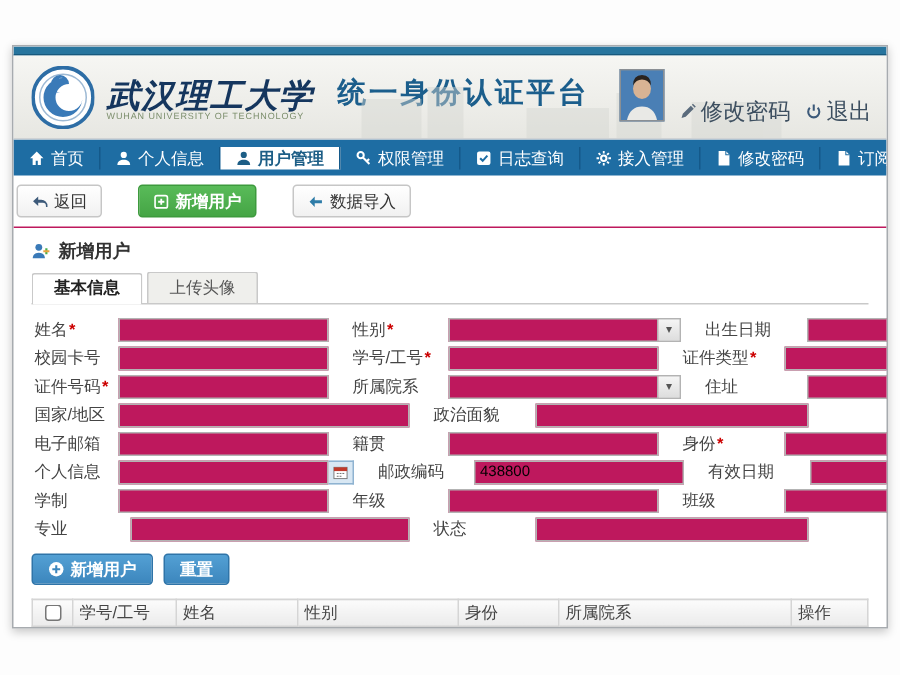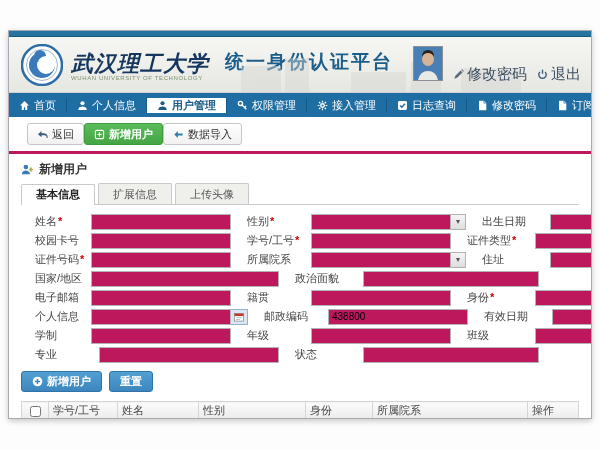--- a/index.html
+++ b/index.html
@@ -23,33 +23,33 @@
   .avatar{width:28px;height:33px;background:#4a7fb5;border:1px solid #8a8f94;margin-bottom:2px;position:relative;overflow:hidden;}
   .acct-link{display:flex;align-items:center;gap:3px;font-size:15px;color:#3d4f60;cursor:pointer;margin-top:20px;}
   .acct-link svg{display:block;}
   
   .nav{height:24px;background:#1e6da3;display:flex;align-items:center;}
   .nav-item{display:flex;align-items:center;gap:4px;padding:0 10px;color:#fff;font-size:11px;
     border-right:1px solid #14598a;cursor:pointer;white-space:nowrap;}
   .nav-item svg{flex:0 0 auto;}
   .nav-item.active{background:#fff;color:#1d5e86;font-weight:bold;}
   
-  .toolbar{display:flex;gap:0;padding:6px 18px;border-bottom:3px solid #be185d;align-items:center;}
+  .toolbar{display:flex;gap:24px;padding:6px 2px;border-bottom:1px solid #be185d;align-items:center;}
   .tbtn{display:flex;align-items:center;gap:4px;height:20px;padding:0 9px;font-size:11px;border-radius:3px;
     border:1px solid #c6c6c6;background:linear-gradient(#fff,#f1f1f1);color:#333;cursor:pointer;}
   .tbtn.green{background:linear-gradient(#59bb59,#45a545);border-color:#3d9a3d;color:#fff;font-weight:bold;}
   
   .sect-title{display:flex;align-items:center;gap:5px;margin:7px 12px 5px;font-size:12px;font-weight:bold;color:#333;}
   .tabs{display:flex;margin:0 12px;border-bottom:1px solid #c9c9c9;height:21px;}
   .tab{font-size:11px;padding:0 14px;line-height:20px;border:1px solid #c9c9c9;border-bottom:none;
     background:#efefec;color:#555;margin-right:3px;border-radius:2px 2px 0 0;cursor:pointer;}
   .tab.active{background:#fff;color:#222;font-weight:bold;position:relative;top:1px;line-height:19px;}
   
   .form{margin:8px 36px 0 14px;}
-  .frow{display:flex;height:17px;margin-bottom:2px;margin-left:12px;}
+  .frow{display:flex;height:17px;margin-bottom:2px;}
   .fcell{flex:1 1 0;display:flex;align-items:center;}
   .flabel{font-size:11px;color:#444;white-space:nowrap;}
   .c1 .flabel{width:56px;} .c2 .flabel{width:64px;} .c3 .flabel{width:68px;}
   .req{color:#cc0000;font-weight:bold;margin-left:1px;}
   .fctrl{flex:1;display:flex;height:16px;margin-right:16px;position:relative;}
   .fctrl input{flex:1;height:14px;min-width:0;border:1px solid #b3b3b3;font-size:10px;padding:0 3px;
     font-family:"Liberation Sans","DejaVu Sans",sans-serif;background:#be185d;outline:none;}
   .dbtn{width:15px;height:16px;background:linear-gradient(#f5f5f5,#ddd);border:1px solid #b3b3b3;border-left:none;
     box-sizing:border-box;font-size:8px;color:#555;display:flex;align-items:center;justify-content:center;cursor:pointer;}
   .cbtn{width:17px;height:16px;background:#d8e7f3;border:1px solid #8fb3d1;border-left:none;box-sizing:border-box;
@@ -140,31 +140,31 @@
     </div>
     <div class="nav-item">
       <svg width="11" height="11" viewBox="0 0 16 16">
           <circle cx="5" cy="5" r="3" fill="none" stroke="currentColor" stroke-width="2"></circle>
           <path d="M7 7l6.5 6.5M11 11l2.2-2.2" stroke="currentColor" stroke-width="2" fill="none"></path>
         </svg>
       <span>权限管理</span>
     </div>
     <div class="nav-item">
       <svg width="11" height="11" viewBox="0 0 16 16">
+          <rect x="1.5" y="1.5" width="13" height="13" rx="2" fill="currentColor"></rect>
+          <path d="M4.5 8l2.5 2.5 4.5-5" stroke="#1e6da3" stroke-width="2" fill="none"></path>
+        </svg>
+      <span>日志查询</span>
+    </div>
+    <div class="nav-item">
+      <svg width="11" height="11" viewBox="0 0 16 16">
           <circle cx="8" cy="8" r="2.6" fill="none" stroke="currentColor" stroke-width="2"></circle>
           <path d="M8 1v2.5M8 12.5V15M1 8h2.5M12.5 8H15M3 3l1.8 1.8M11.2 11.2L13 13M13 3l-1.8 1.8M4.8 11.2L3 13" stroke="currentColor" stroke-width="1.8"></path>
         </svg>
       <span>接入管理</span>
-    </div>
-    <div class="nav-item">
-      <svg width="11" height="11" viewBox="0 0 16 16">
-          <rect x="1.5" y="1.5" width="13" height="13" rx="2" fill="currentColor"></rect>
-          <path d="M4.5 8l2.5 2.5 4.5-5" stroke="#1e6da3" stroke-width="2" fill="none"></path>
-        </svg>
-      <span>日志查询</span>
     </div>
     <div class="nav-item">
       <svg width="11" height="11" viewBox="0 0 16 16">
           <path d="M3 1h7l3.5 3.5V15H3z" fill="currentColor"></path>
           <path d="M10 1v3.5h3.5" fill="none" stroke="#1e6da3" stroke-width="1"></path>
         </svg>
       <span>修改密码</span>
     </div>
     <div class="nav-item">
       <svg width="11" height="11" viewBox="0 0 16 16">
@@ -202,21 +202,20 @@
       <circle cx="6" cy="4.8" r="2.8" fill="#3a7ab8"></circle>
         <path d="M1 13.8c0-3.2 2.4-4.6 5-4.6s5 1.4 5 4.6z" fill="#3a7ab8"></path>
       <path d="M12.2 5.5v5" stroke="#4cae4c" stroke-width="1.8"></path>
         <path d="M9.7 8h5" stroke="#e8a33d" stroke-width="1.8"></path>
     </svg>
     <span>新增用户</span>
   </div>
 
   <div class="tabs">
     <div class="tab active">基本信息</div>
-    <div class="tab">扩展信息</div>
     <div class="tab">上传头像</div>
   </div>
 
   <div class="form">
     <div class="frow">
       <div class="fcell c1">
           <span class="flabel"><span>姓名</span><span class="req">*</span></span>
         <span class="fctrl">
             <input style="">
           </span>

